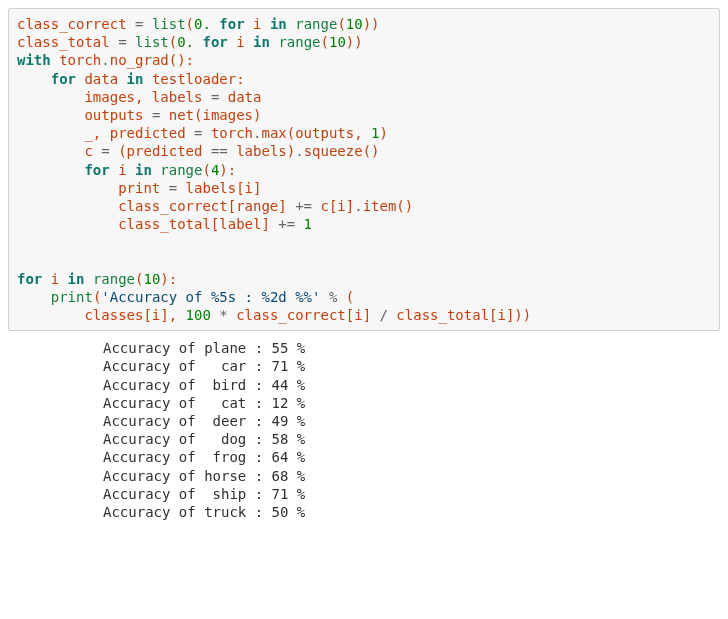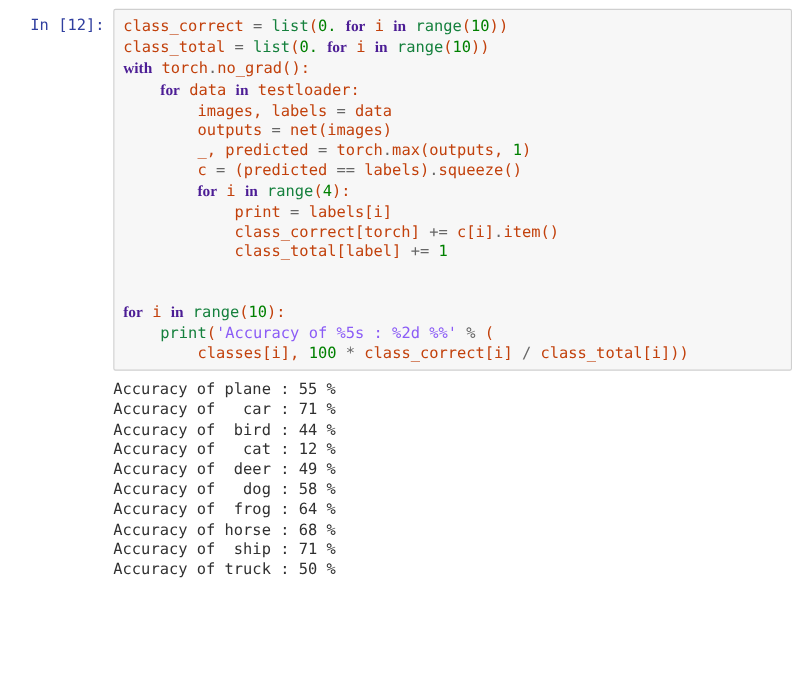--- a/index.html
+++ b/index.html
@@ -45,45 +45,44 @@
     font-size: 14px;
     line-height: 1.3;
     white-space: pre;
   }
   .output-area {
     flex: 1;
     padding: 8px 8px 6px 0;
     box-sizing: border-box;
     overflow-x: auto;
   }
-  .k { color: #4c1d95; font-weight: bold; font-family: Liberation Serif, serif; }   
+  .k { color: #0f766e; font-weight: bold; }   
   .o { color: #666666; }                       
   .n { color: #c2410c; }                       
   .nb { color: #15803d; }                      
   .m { color: #008000; margin-top: 12px; }                       
   .mf { color: #008000; }                      
-  .s { color: #8b5cf6; }                       
+  .s { color: #0c4a6e; }                       
 </style>
 </head>
 <body>
 
 <div class="cell">
-  <div class="prompt">In [12]:</div>
   <div class="input-area">
 <pre><span class="n">class_correct </span><span class="o">=</span><span class="n"> </span><span class="nb">list</span><span class="n">(</span><span class="mf">0.</span><span class="n"> </span><span class="k">for</span><span class="n"> i </span><span class="k">in</span><span class="n"> </span><span class="nb">range</span><span class="n">(</span><span class="m">10</span><span class="n">))</span>
 <span class="n">class_total </span><span class="o">=</span><span class="n"> </span><span class="nb">list</span><span class="n">(</span><span class="mf">0.</span><span class="n"> </span><span class="k">for</span><span class="n"> i </span><span class="k">in</span><span class="n"> </span><span class="nb">range</span><span class="n">(</span><span class="m">10</span><span class="n">))</span>
 <span class="k">with</span><span class="n"> torch</span><span class="o">.</span><span class="n">no_grad():</span>
 <span>    </span><span class="k">for</span><span class="n"> data </span><span class="k">in</span><span class="n"> testloader:</span>
 <span>        </span><span class="n">images, labels </span><span class="o">=</span><span class="n"> data</span>
 <span>        </span><span class="n">outputs </span><span class="o">=</span><span class="n"> net(images)</span>
 <span>        </span><span class="n">_, predicted </span><span class="o">=</span><span class="n"> torch</span><span class="o">.</span><span class="n">max(outputs, </span><span class="m">1</span><span class="n">)</span>
 <span>        </span><span class="n">c </span><span class="o">=</span><span class="n"> (predicted </span><span class="o">==</span><span class="n"> labels)</span><span class="o">.</span><span class="n">squeeze()</span>
 <span>        </span><span class="k">for</span><span class="n"> i </span><span class="k">in</span><span class="n"> </span><span class="nb">range</span><span class="n">(</span><span class="m">4</span><span class="n">):</span>
 <span>            </span><span class="n">print </span><span class="o">=</span><span class="n"> labels[i]</span>
-<span>            </span><span class="n">class_correct[torch] </span><span class="o">+=</span><span class="n"> c[i]</span><span class="o">.</span><span class="n">item()</span>
+<span>            </span><span class="n">class_correct[range] </span><span class="o">+=</span><span class="n"> c[i]</span><span class="o">.</span><span class="n">item()</span>
 <span>            </span><span class="n">class_total[label] </span><span class="o">+=</span><span class="n"> </span><span class="m">1</span>
 
 
 <span class="k">for</span><span class="n"> i </span><span class="k">in</span><span class="n"> </span><span class="nb">range</span><span class="n">(</span><span class="m">10</span><span class="n">):</span>
 <span>    </span><span class="nb">print</span><span class="n">(</span><span class="s">'Accuracy of %5s : %2d %%'</span><span class="n"> </span><span class="o">%</span><span class="n"> (</span>
 <span>        </span><span class="n">classes[i], </span><span class="m">100</span><span class="n"> </span><span class="o">*</span><span class="n"> class_correct[i] </span><span class="o">/</span><span class="n"> class_total[i]))</span></pre>
   </div>
 </div>
 
 <div class="cell">

